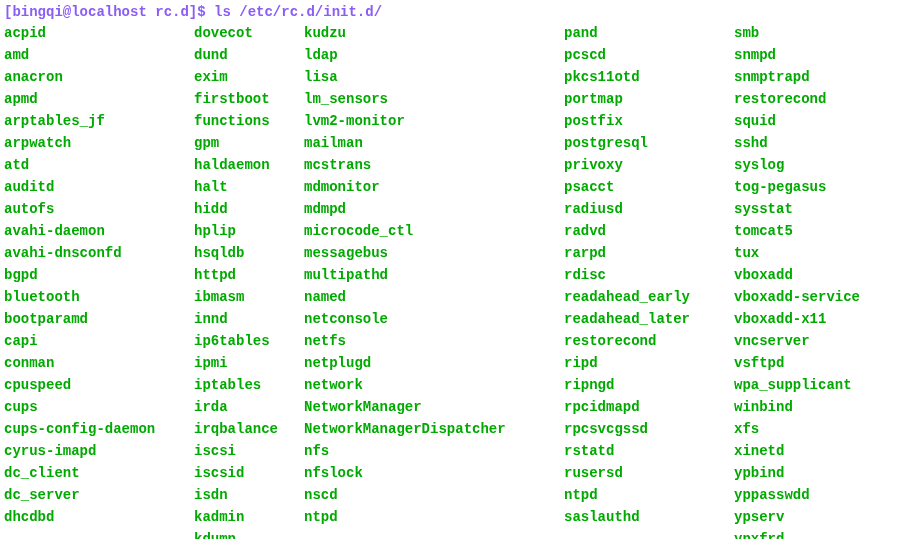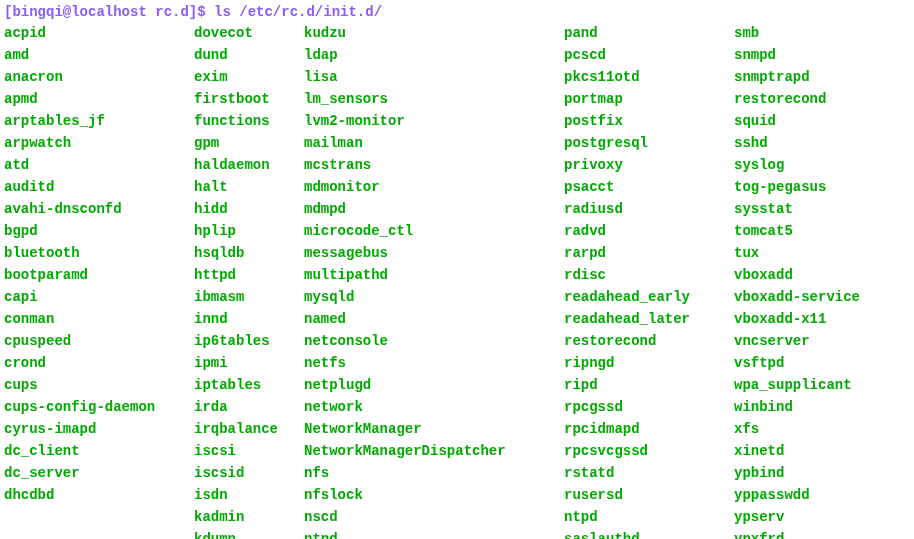--- a/index.html
+++ b/index.html
@@ -45,28 +45,29 @@
 <div class="listing">
   <div class="col col-1" id="c0">
       <span class="entry">acpid</span>
       <span class="entry">amd</span>
       <span class="entry">anacron</span>
       <span class="entry">apmd</span>
       <span class="entry">arptables_jf</span>
       <span class="entry">arpwatch</span>
       <span class="entry">atd</span>
       <span class="entry">auditd</span>
+      <span class="entry">autofs</span>
+      <span class="entry">avahi-daemon</span>
       <span class="entry">avahi-dnsconfd</span>
       <span class="entry">bgpd</span>
       <span class="entry">bluetooth</span>
       <span class="entry">bootparamd</span>
       <span class="entry">capi</span>
       <span class="entry">conman</span>
       <span class="entry">cpuspeed</span>
-      <span class="entry">crond</span>
       <span class="entry">cups</span>
       <span class="entry">cups-config-daemon</span>
       <span class="entry">cyrus-imapd</span>
       <span class="entry">dc_client</span>
       <span class="entry">dc_server</span>
       <span class="entry">dhcdbd</span>
     </div>
   <div class="col col-2" id="c1">
       <span class="entry">dovecot</span>
       <span class="entry">dund</span>
@@ -99,21 +100,20 @@
       <span class="entry">lisa</span>
       <span class="entry">lm_sensors</span>
       <span class="entry">lvm2-monitor</span>
       <span class="entry">mailman</span>
       <span class="entry">mcstrans</span>
       <span class="entry">mdmonitor</span>
       <span class="entry">mdmpd</span>
       <span class="entry">microcode_ctl</span>
       <span class="entry">messagebus</span>
       <span class="entry">multipathd</span>
-      <span class="entry">mysqld</span>
       <span class="entry">named</span>
       <span class="entry">netconsole</span>
       <span class="entry">netfs</span>
       <span class="entry">netplugd</span>
       <span class="entry">network</span>
       <span class="entry">NetworkManager</span>
       <span class="entry">NetworkManagerDispatcher</span>
       <span class="entry">nfs</span>
       <span class="entry">nfslock</span>
       <span class="entry">nscd</span>
@@ -128,23 +128,22 @@
       <span class="entry">postgresql</span>
       <span class="entry">privoxy</span>
       <span class="entry">psacct</span>
       <span class="entry">radiusd</span>
       <span class="entry">radvd</span>
       <span class="entry">rarpd</span>
       <span class="entry">rdisc</span>
       <span class="entry">readahead_early</span>
       <span class="entry">readahead_later</span>
       <span class="entry">restorecond</span>
+      <span class="entry">ripd</span>
       <span class="entry">ripngd</span>
-      <span class="entry">ripd</span>
-      <span class="entry">rpcgssd</span>
       <span class="entry">rpcidmapd</span>
       <span class="entry">rpcsvcgssd</span>
       <span class="entry">rstatd</span>
       <span class="entry">rusersd</span>
       <span class="entry">ntpd</span>
       <span class="entry">saslauthd</span>
     </div>
   <div class="col col-5" id="c4">
       <span class="entry">smb</span>
       <span class="entry">snmpd</span>

